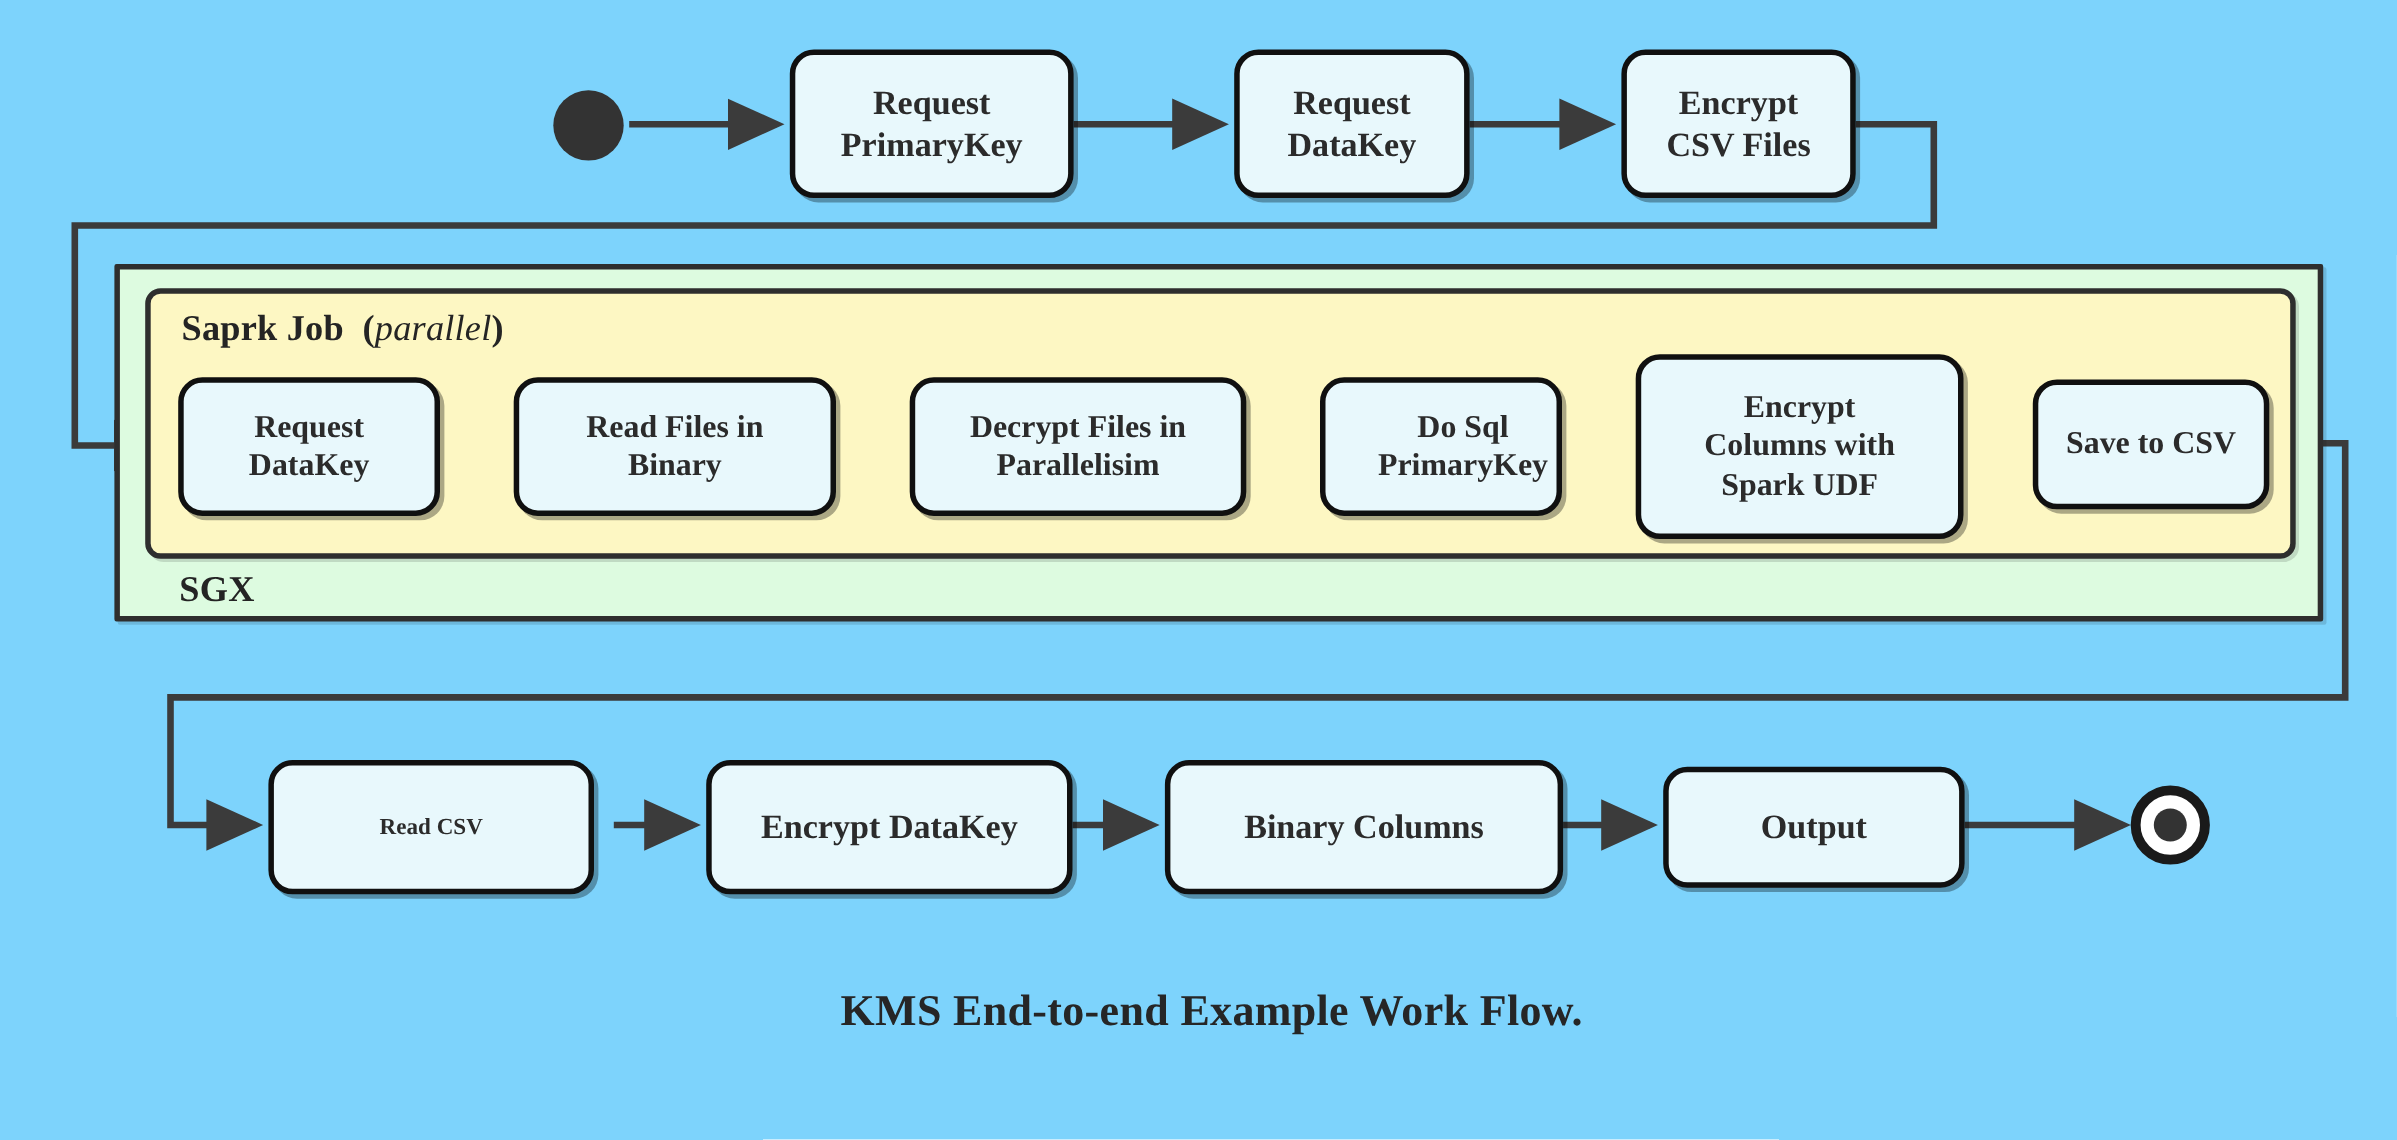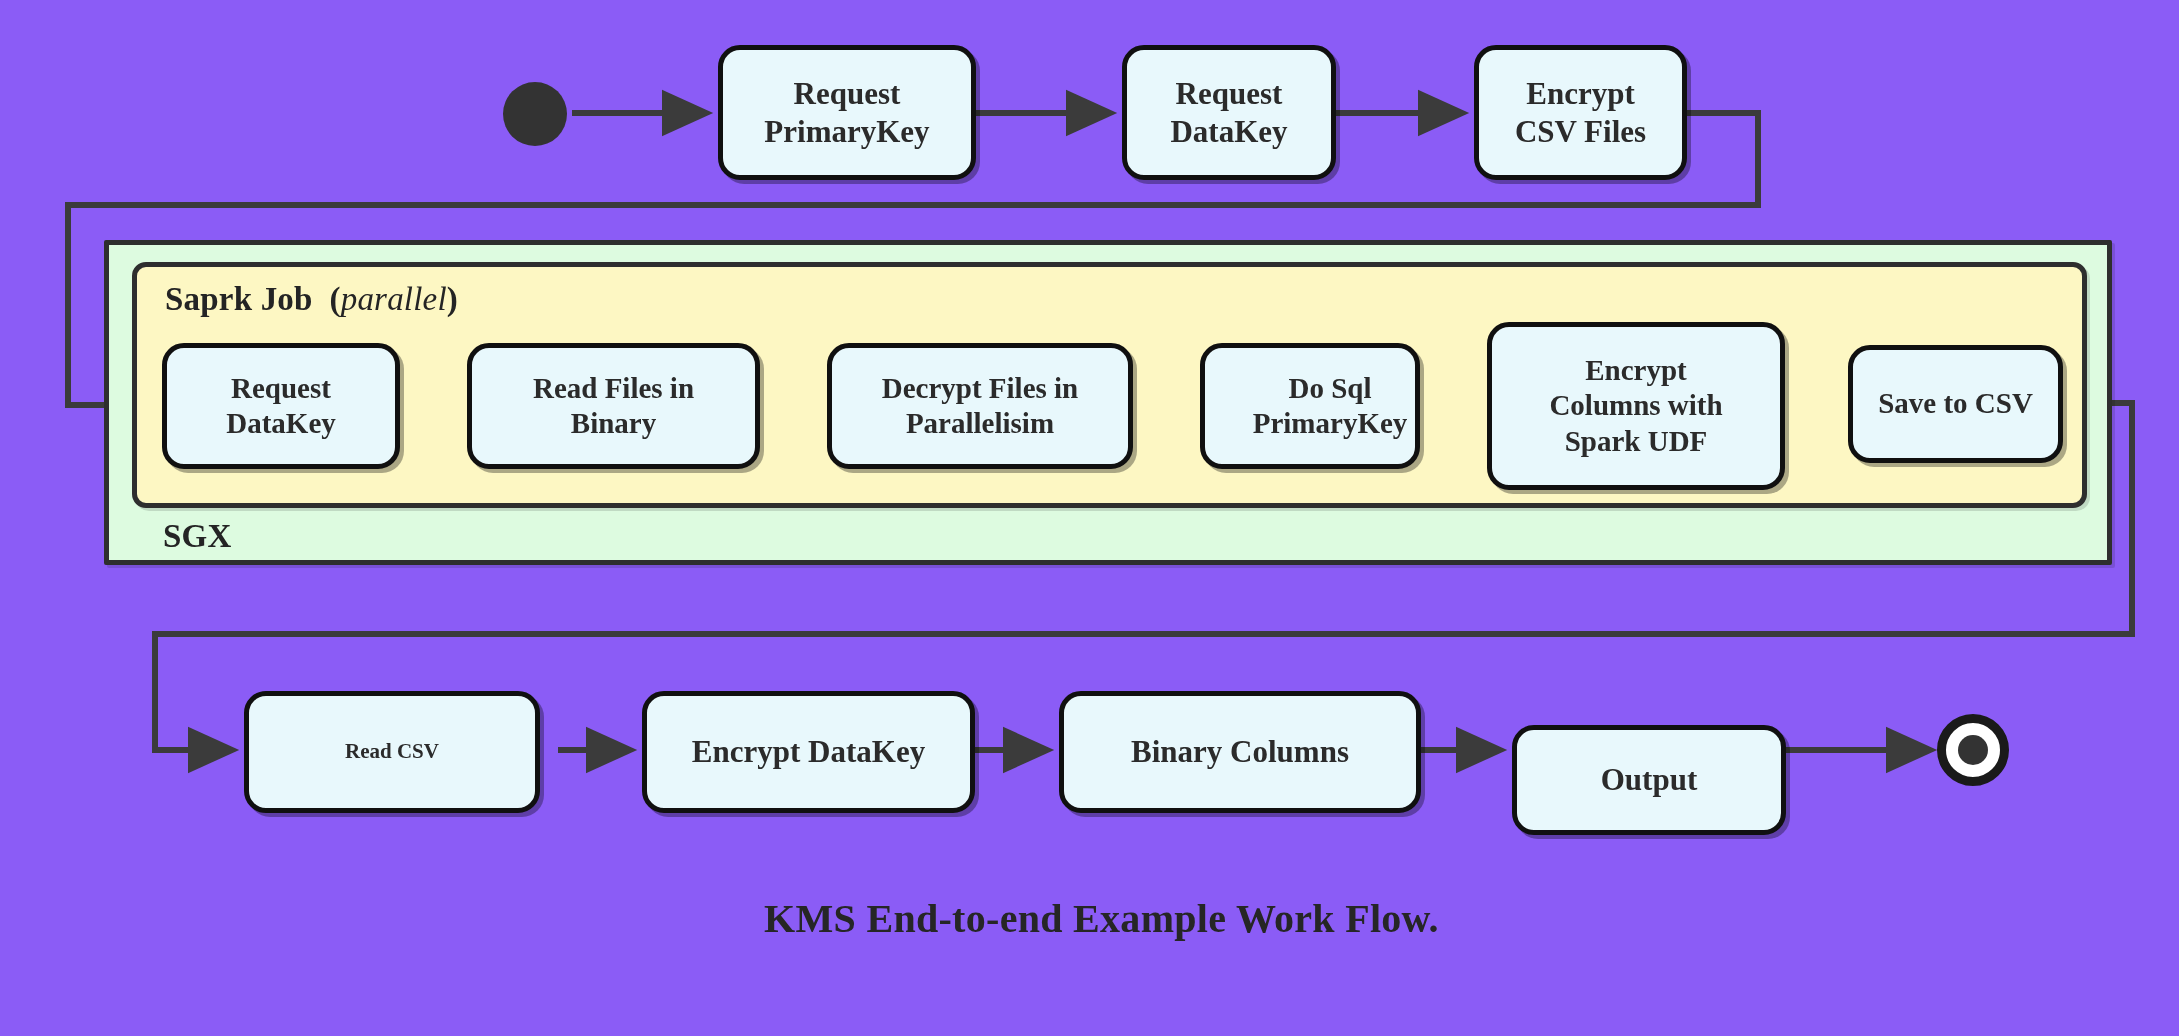--- a/index.html
+++ b/index.html
@@ -8,21 +8,21 @@
     padding: 0;
     background: #ffffff;
   }
   body {
     font-family: "Liberation Serif", "DejaVu Serif", serif;
   }
   #canvas {
     position: relative;
     width: 2179px;
     height: 1036px;
-    background: #8b5cf6;
+    background: #7dd3fc;
     overflow: hidden;
   }
   svg#wires {
     position: absolute;
     left: 0;
     top: 0;
     width: 2179px;
     height: 1036px;
     pointer-events: none;
   }
@@ -227,21 +227,21 @@
       <span>Encrypt DataKey</span>
     </div>
   </div>
 
   <div class="node" style="left:1059px; top:691px; width:362px; height:122px; font-size:31px;">
     <div>
       <span>Binary Columns</span>
     </div>
   </div>
 
-  <div class="node" style="left:1512px; top:697px; width:274px; height:110px; font-size:31px;margin-top:28px;">
+  <div class="node" style="left:1512px; top:697px; width:274px; height:110px; font-size:31px;">
     <div>
       <span>Output</span>
     </div>
   </div>
 
   <div class="end-node" style="left:1937px; top:714px; width:72px; height:72px;"></div>
   <div class="end-node-inner" style="left:1958px; top:735px; width:30px; height:30px;"></div>
 
   <div class="caption" style="left:12px; top:895px; font-size:40px;">KMS End-to-end Example Work Flow.</div>
 

